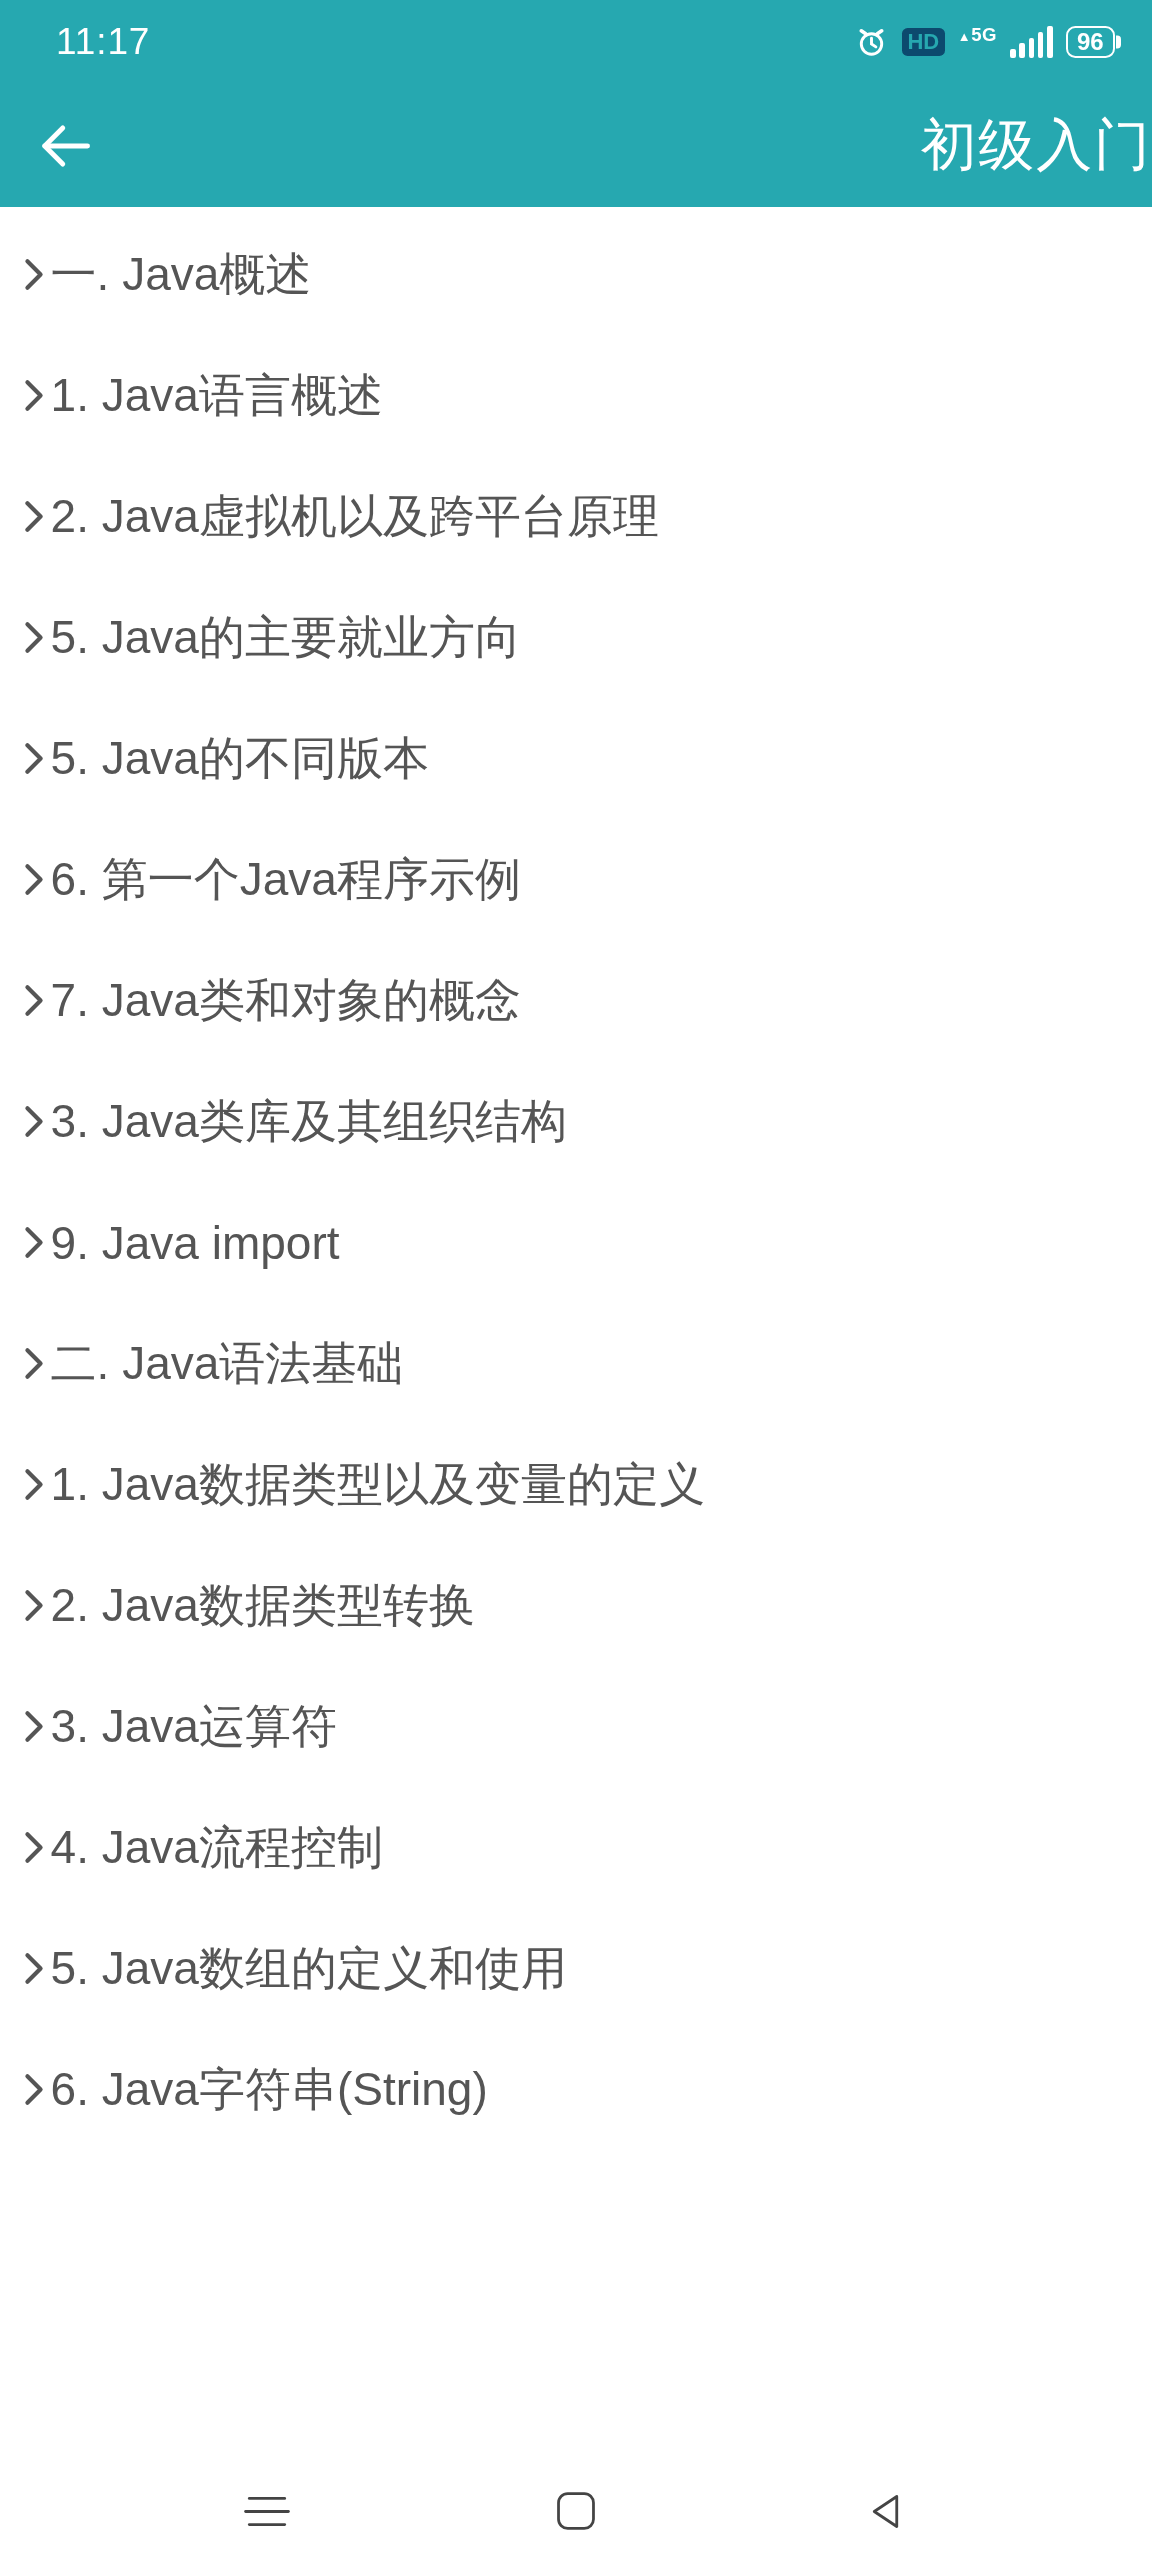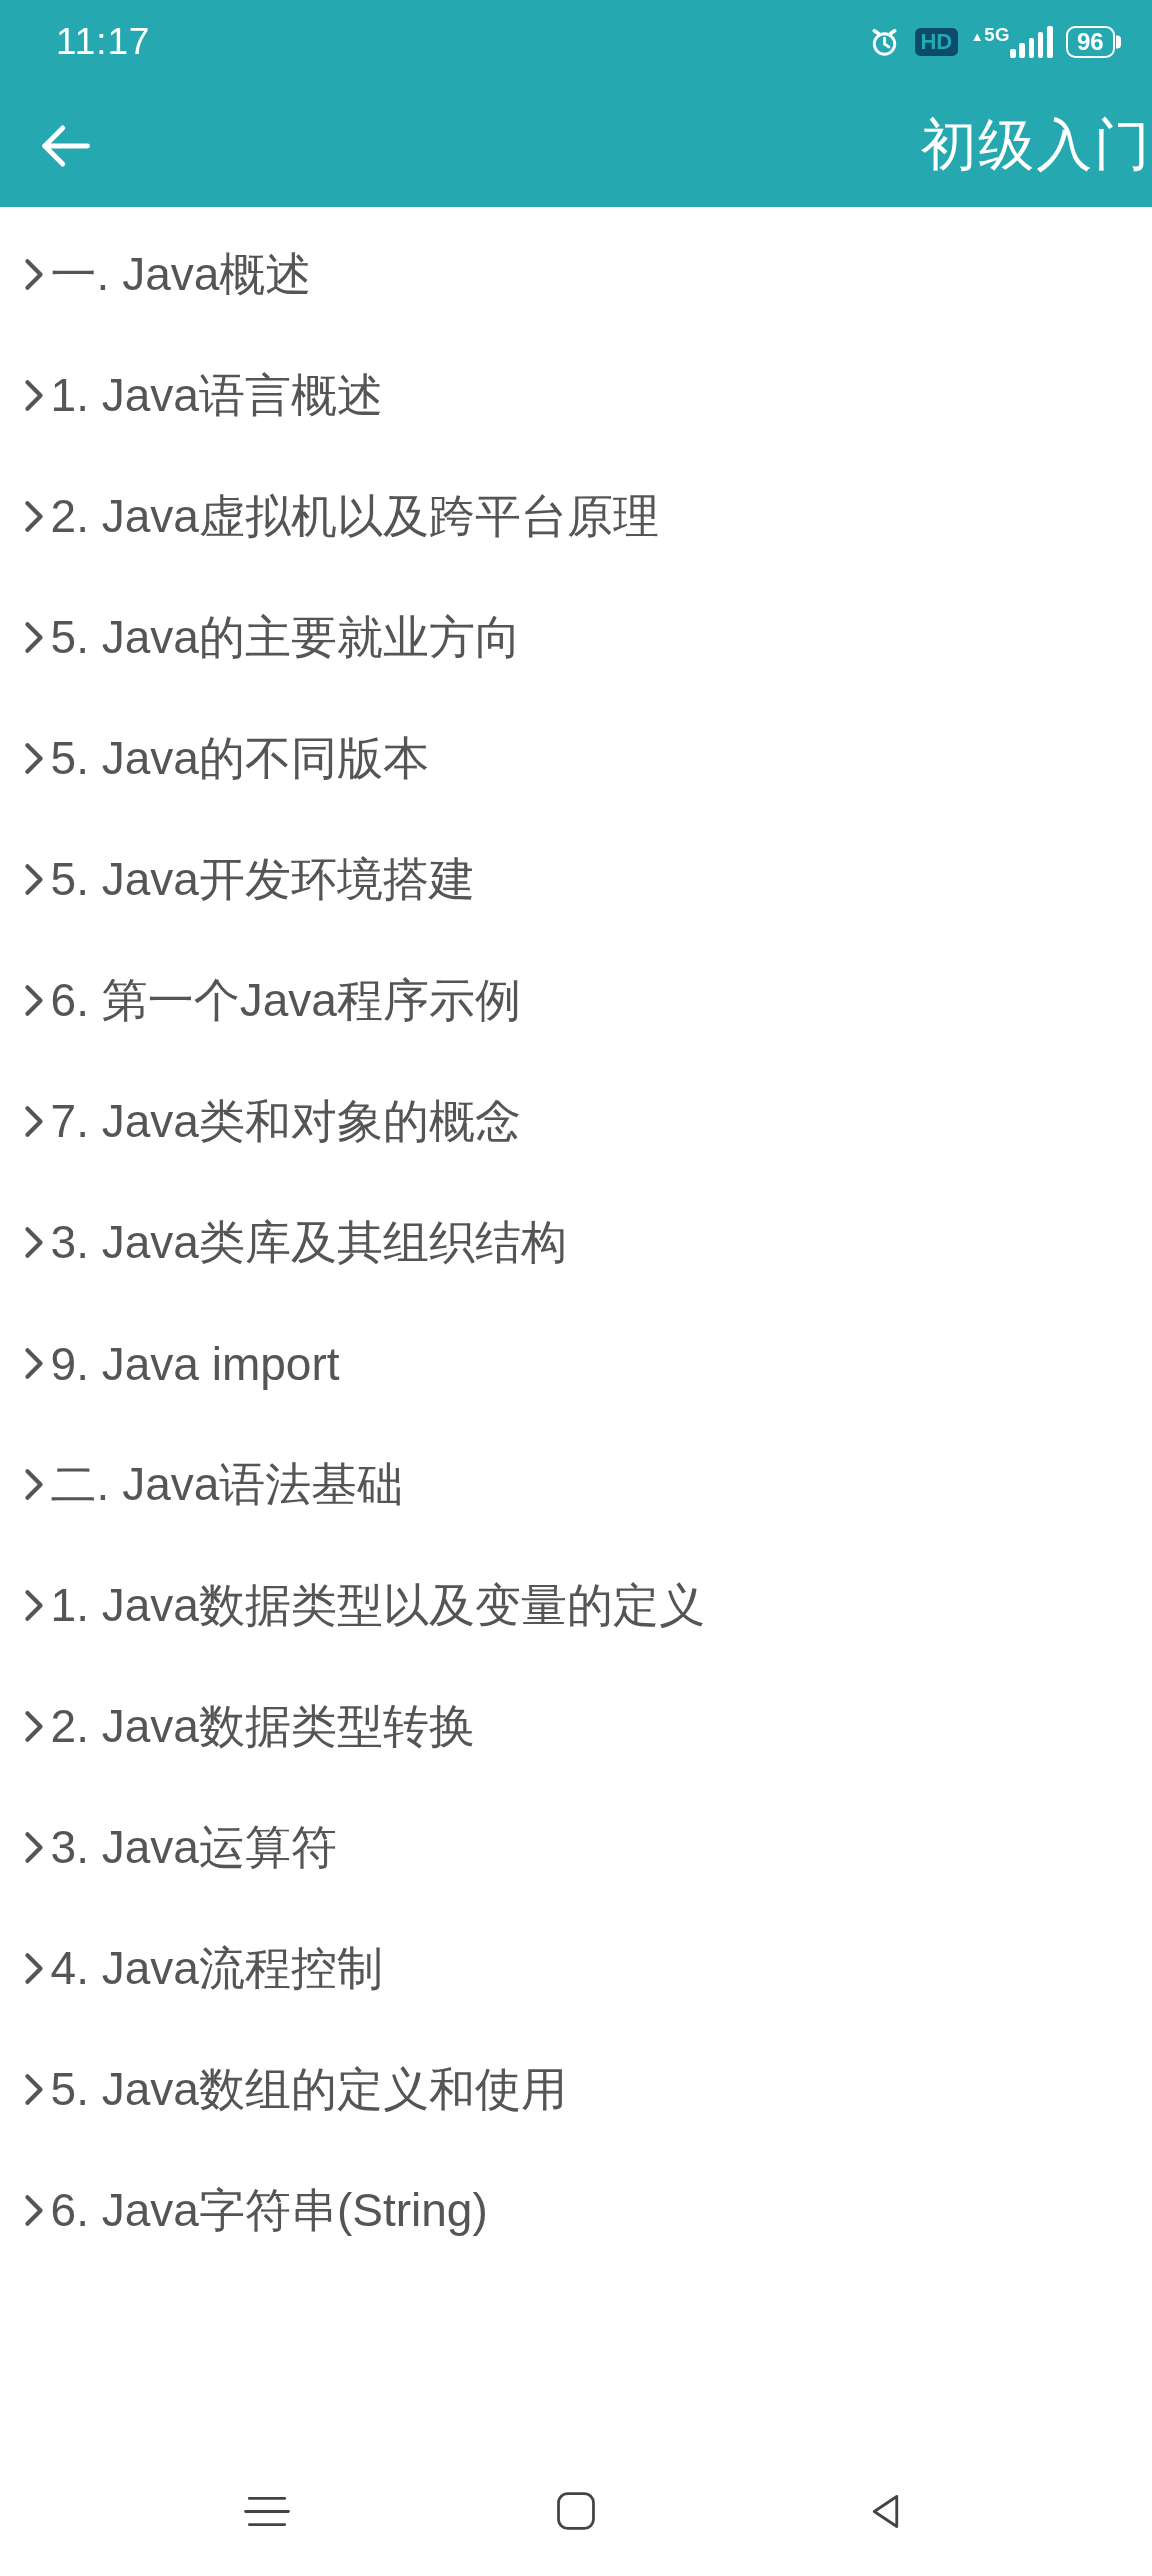--- a/index.html
+++ b/index.html
@@ -34,21 +34,21 @@
     color: #26a8b0;
     font-size: 22px;
     font-weight: 700;
     border-radius: 5.6px;
     padding: 2.8px 5.6px;
     line-height: 1;
   }
   .net-group {
     display: flex;
     align-items: flex-end;
-    gap: 0;
+    gap: 13px;
     position: relative;
   }
   .net-label {
     font-size: 18.6px;
     font-weight: 600;
     line-height: 1;
     position: relative;
     top: -13px;
     letter-spacing: 0.5px;
   }
@@ -241,28 +241,20 @@
         </svg>
       </span>
       <span class="item-label">5. Java的不同版本</span>
     </div>
     <div class="list-item">
       <span class="chevron">
         <svg viewBox="0 0 12 20" fill="none" stroke="#555555" stroke-width="2.5" stroke-linecap="round" stroke-linejoin="round">
           <polyline points="2 2 10 10 2 18"></polyline>
         </svg>
       </span>
-      <span class="item-label">5. Java开发环境搭建</span>
-    </div>
-    <div class="list-item">
-      <span class="chevron">
-        <svg viewBox="0 0 12 20" fill="none" stroke="#555555" stroke-width="2.5" stroke-linecap="round" stroke-linejoin="round">
-          <polyline points="2 2 10 10 2 18"></polyline>
-        </svg>
-      </span>
       <span class="item-label">6. 第一个Java程序示例</span>
     </div>
     <div class="list-item">
       <span class="chevron">
         <svg viewBox="0 0 12 20" fill="none" stroke="#555555" stroke-width="2.5" stroke-linecap="round" stroke-linejoin="round">
           <polyline points="2 2 10 10 2 18"></polyline>
         </svg>
       </span>
       <span class="item-label">7. Java类和对象的概念</span>
     </div>

